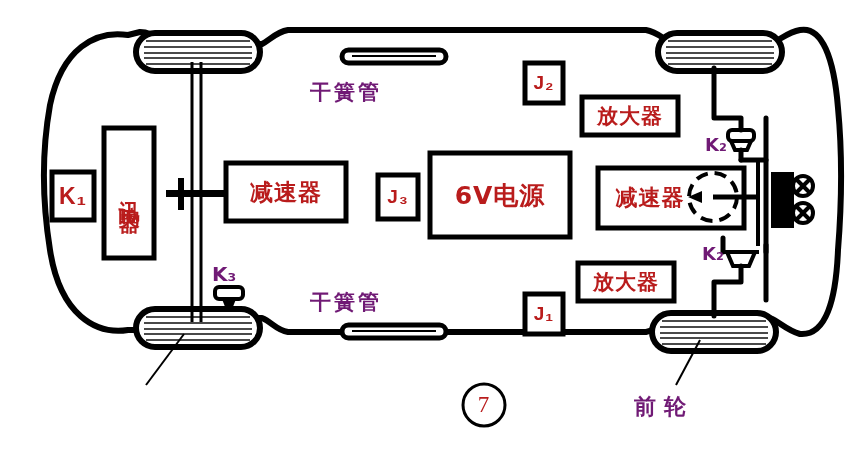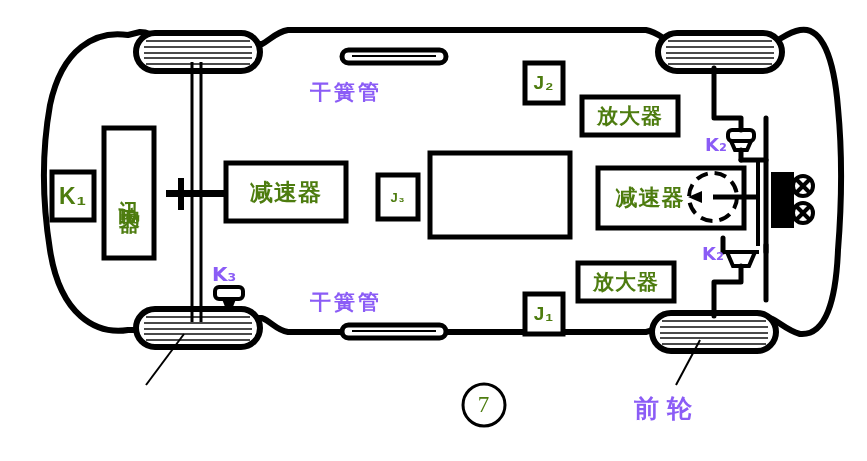--- a/index.html
+++ b/index.html
@@ -1,23 +1,23 @@
 <!DOCTYPE html>
 <html><head>
 <meta charset="utf-8">
 <style>
   html,body{margin:0;padding:0;background:#fff;}
   body{width:867px;height:461px;font-family:"Liberation Sans","DejaVu Sans",sans-serif;}
   #stage{position:relative;width:867px;height:461px;background:#fff;overflow:hidden;}
   svg{position:absolute;left:0;top:0;}
-  .lbl{position:absolute;color:#8b5cf6;font-weight:bold;white-space:nowrap;
+  .lbl{position:absolute;color:#701a75;font-weight:bold;white-space:nowrap;
        font-family:"DejaVu Sans","Liberation Sans",sans-serif;}
   .cjk{font-family:"DejaVu Sans","Liberation Sans",sans-serif;font-weight:bold;}
   .boxlbl{position:absolute;display:flex;align-items:center;justify-content:center;
-          color:#4d7c0f;font-weight:bold;letter-spacing:1px;}
+          color:#b91c1c;font-weight:bold;letter-spacing:1px;}
 </style>
 </head>
 <body>
 
 <div id="stage">
 
   <svg width="867" height="461" viewBox="0 0 867 461">
 
     <g fill="none" stroke="#000" stroke-width="6" stroke-linecap="round" stroke-linejoin="round">
       <path d="M 128 35
@@ -195,24 +195,27 @@
 
   <div class="boxlbl cjk" style="left:104px;top:128px;width:50px;height:130px;font-size:21px;
               flex-direction:column;line-height:1.45;">
     <span style="writing-mode:vertical-rl;text-orientation:upright;letter-spacing:6px;">讯响器</span>
   </div>
 
   <div class="boxlbl cjk" style="left:226px;top:163px;width:120px;height:58px;font-size:23px;">
     <span>减速器</span>
   </div>
 
-  <div class="boxlbl" style="left:378px;top:175px;width:40px;height:44px;font-size:13px;">
+  <div class="boxlbl" style="left:378px;top:175px;width:40px;height:44px;font-size:19px;">
     <span>J₃</span>
   </div>
 
+  <div class="boxlbl cjk" style="left:430px;top:153px;width:140px;height:84px;font-size:25px;">
+    <span>6V电源</span>
+  </div>
 
   <div class="boxlbl" style="left:525px;top:63px;width:38px;height:40px;font-size:19px;">
     <span>J₂</span>
   </div>
 
   <div class="boxlbl" style="left:525px;top:294px;width:38px;height:40px;font-size:19px;justify-content:center;">
     <span>J₁</span>
   </div>
 
   <div class="boxlbl cjk" style="left:582px;top:97px;width:96px;height:38px;font-size:21px;">
@@ -241,21 +244,21 @@
 
   <div class="lbl" style="left:705px;top:134px;font-size:18px;">
     <span>K₂</span>
   </div>
 
   <div class="lbl" style="left:702px;top:243px;font-size:18px;">
     <span>K₂</span>
   </div>
 
 
-  <div class="lbl cjk" style="left:634px;top:392px;font-size:25px;letter-spacing:8px;">
+  <div class="lbl cjk" style="left:634px;top:392px;font-size:22px;letter-spacing:8px;">
     <span>前轮</span>
   </div>
 
   <div class="boxlbl" style="left:463px;top:384px;width:42px;height:42px;font-size:23px;font-weight:normal;
               font-family:'Liberation Serif',serif;">
     <span>7</span>
   </div>
 
 </div>
 

